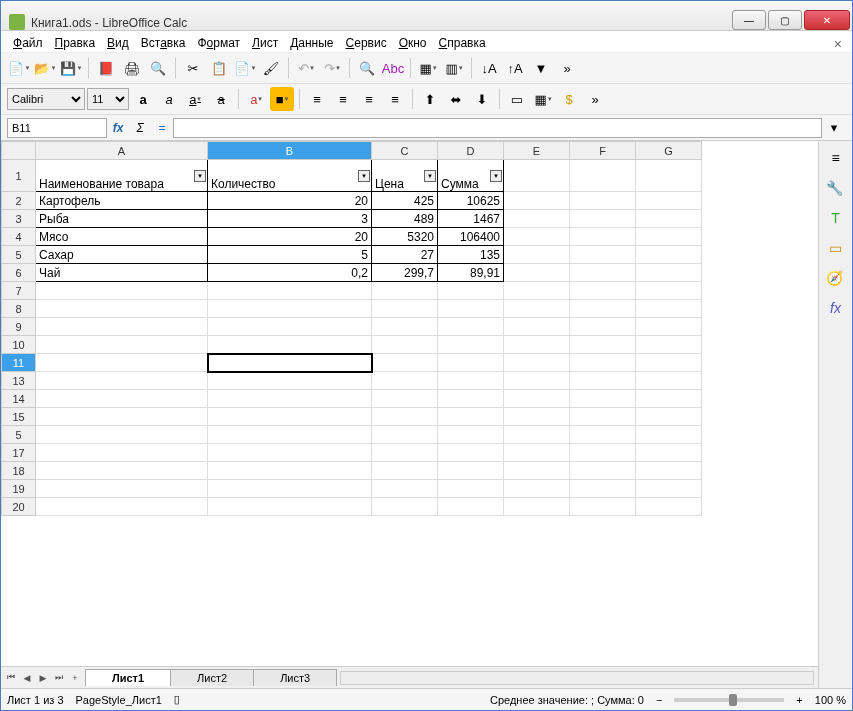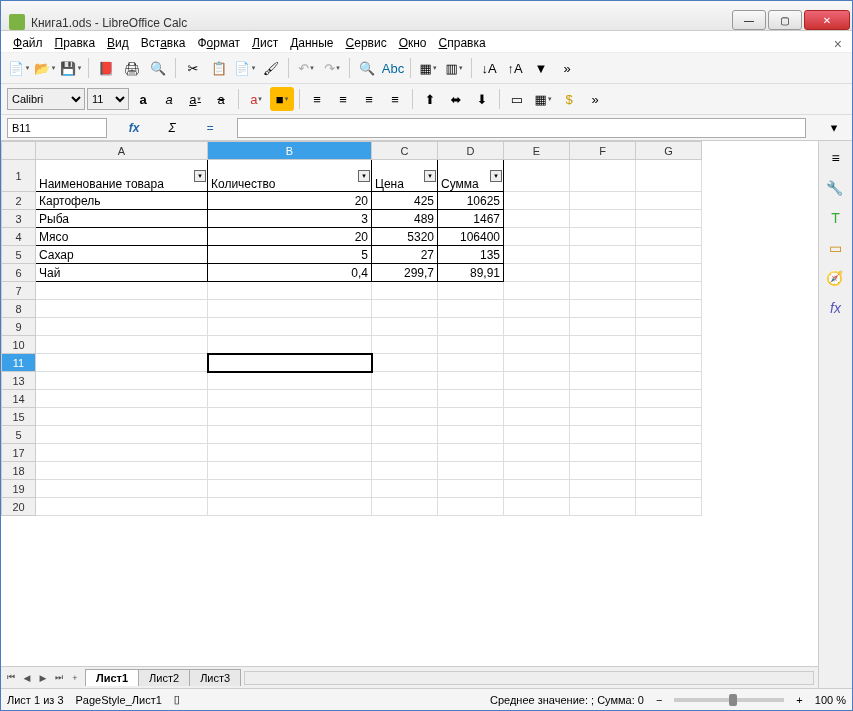--- a/index.html
+++ b/index.html
@@ -23,21 +23,21 @@
 
 .toolbar { padding: 3px 6px; border-bottom: 1px solid #ddd; display: flex; align-items: center; gap: 2px; background: #f5f5f5; }
 .tbtn { width: 24px; height: 24px; border: 1px solid transparent; display: flex; align-items: center; justify-content: center; cursor: pointer; border-radius: 3px; font-size: 13px; }
 .tsep { width: 1px; height: 20px; background: #ccc; margin: 0 3px; }
 .dropdown-arrow { font-size: 7px; color: #555; margin-left: 1px; }
 select.toolsel { height: 22px; font-size: 11px; border: 1px solid #aaa; }
 .fontname { width: 78px; }
 .fontsize { width: 42px; }
 
 
-.formulabar { height: 26px; display: flex; align-items: center; padding: 2px 6px; border-bottom: 1px solid #ccc; gap: 16px; background: #f5f5f5; }
+.formulabar { height: 26px; display: flex; align-items: center; padding: 2px 6px; border-bottom: 1px solid #ccc; gap: 0; background: #f5f5f5; }
 .cellref { width: 100px; height: 20px; font-size: 11px; border: 1px solid #aaa; padding: 0 4px; }
 .formulainput { flex: 1; height: 20px; border: 1px solid #aaa; font-size: 11px; padding: 0 4px; }
 .fxbtn { width: 22px; height: 20px; display: flex; align-items: center; justify-content: center; cursor: pointer; font-style: italic; font-size: 12px; }
 
 
 .mainarea { flex: 1; display: flex; overflow: hidden; }
 .sheetwrap { flex: 1; display: flex; flex-direction: column; overflow: hidden; }
 .sidebar { width: 34px; background: #f0f0f0; border-left: 1px solid #ccc; display: flex; flex-direction: column; align-items: center; padding-top: 6px; gap: 8px; }
 .sbicon { width: 22px; height: 22px; display: flex; align-items: center; justify-content: center; cursor: pointer; font-size: 14px; border-radius: 3px; }
 
@@ -59,21 +59,21 @@
 .row1 { height: 32px !important; vertical-align: bottom; border-radius: 9px; }
 
 .colA { width: 172px; } .colB { width: 164px; } .colC { width: 66px; } .colD { width: 66px; }
 .colE, .colF, .colG { width: 66px; }
 
 
 .tabsbar { height: 22px; display: flex; align-items: center; border-top: 1px solid #ccc; background: #f0f0f0; font-size: 11px; }
 .tabnav { display: flex; padding: 0 2px; }
 .tabnavbtn { width: 16px; height: 16px; display: flex; align-items: center; justify-content: center; cursor: pointer; font-size: 9px; color: #555; }
 .sheettabs { display: flex; }
-.sheettab { padding: 2px 10px; border: 1px solid #aaa; border-bottom: none; background: #e8e8e8; margin-right: -1px; cursor: pointer; }
+.sheettab { padding: 2px 26px; border: 1px solid #aaa; border-bottom: none; background: #e8e8e8; margin-right: -1px; cursor: pointer; }
 .sheettab.active { background: #fff; font-weight: bold; }
 .hscroll { flex: 1; height: 14px; margin: 0 4px; background: #eee; border: 1px solid #ccc; }
 
 
 .statusbar { height: 22px; border-top: 1px solid #ccc; display: flex; align-items: center; font-size: 11px; padding: 0 6px; gap: 12px; background: #f5f5f5; }
 .statusbar .spacer { flex: 1; }
 .zoomslider { width: 110px; height: 4px; background: #ccc; position: relative; }
 .zoomslider .thumb { width: 8px; height: 12px; background: #888; position: absolute; top: -4px; left: 50%; border-radius: 2px; }
 
 u.menuul { text-decoration: underline; }
@@ -118,21 +118,21 @@
     <div class="tsep"></div>
     <div class="tbtn">✂</div>
     <div class="tbtn">📋</div>
     <div class="tbtn">📄<span class="dropdown-arrow">▾</span></div>
     <div class="tbtn">🖌</div>
     <div class="tsep"></div>
     <div class="tbtn" style="color:#aaa">↶<span class="dropdown-arrow">▾</span></div>
     <div class="tbtn" style="color:#aaa">↷<span class="dropdown-arrow">▾</span></div>
     <div class="tsep"></div>
     <div class="tbtn">🔍</div>
-    <div class="tbtn" style="color:#0369a1">Abc</div>
+    <div class="tbtn" style="color:#a21caf">Abc</div>
     <div class="tsep"></div>
     <div class="tbtn">▦<span class="dropdown-arrow">▾</span></div>
     <div class="tbtn">▥<span class="dropdown-arrow">▾</span></div>
     <div class="tsep"></div>
     <div class="tbtn">↓A</div>
     <div class="tbtn">↑A</div>
     <div class="tbtn">▼</div>
     <div class="tbtn">»</div>
   </div>
 
@@ -248,21 +248,21 @@
             <td class="data num">5</td>
             <td class="data num">27</td>
             <td class="data num">135</td>
             <td></td>
                 <td></td>
                 <td></td>
               </tr>
           <tr>
                 <th class="rowhdr">6</th>
             <td class="data">Чай</td>
-            <td class="data num">0,4</td>
+            <td class="data num">0,2</td>
             <td class="data num">299,7</td>
             <td class="data num">89,91</td>
             <td></td>
                 <td></td>
                 <td></td>
               </tr>
 
           <tr>
                 <th class="rowhdr">7</th>
                 <td></td>

